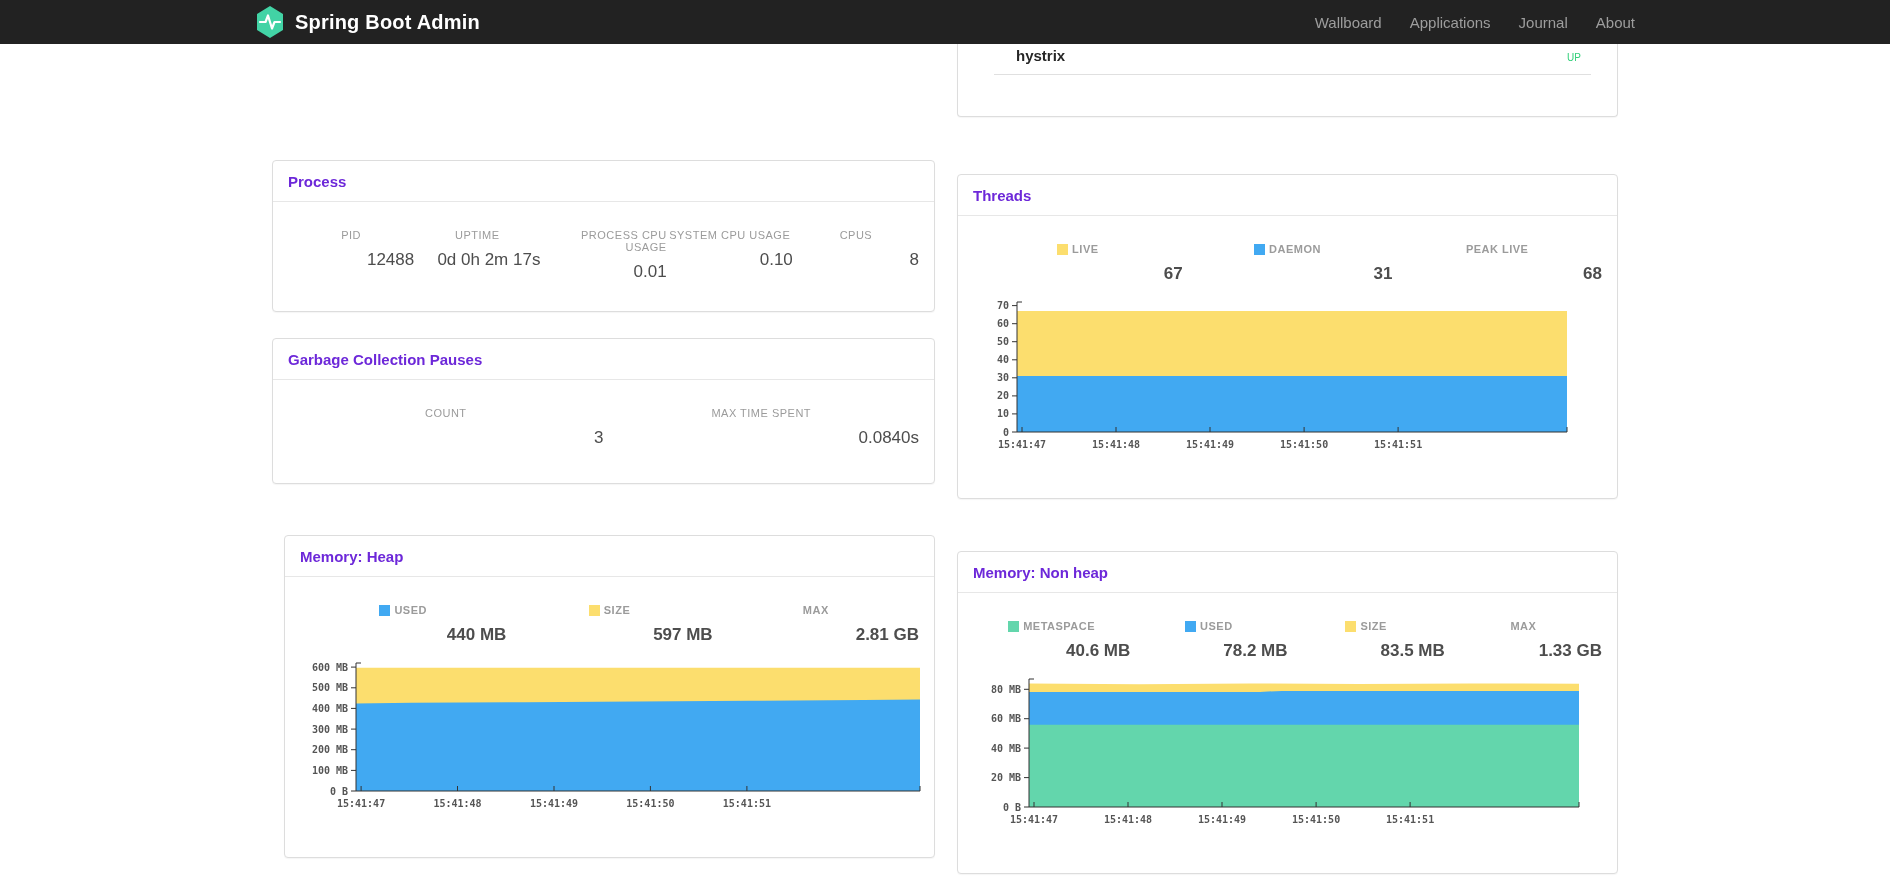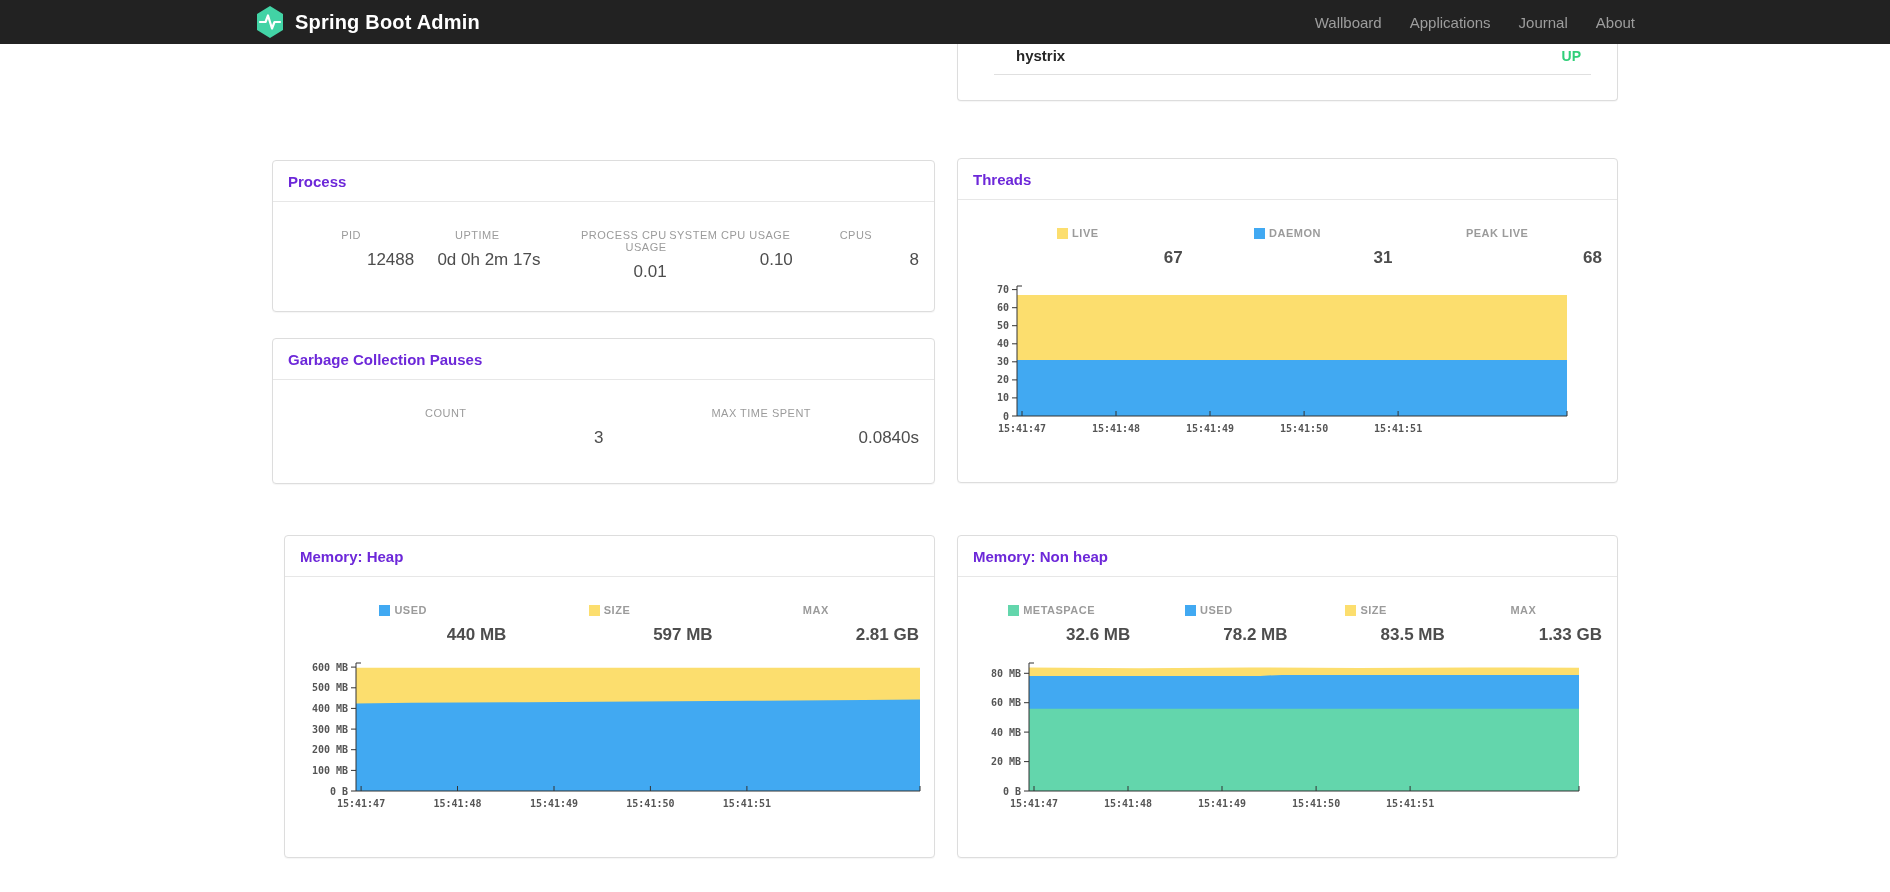--- a/index.html
+++ b/index.html
@@ -51,28 +51,28 @@
   }
   .swatch { width: 11px; height: 11px; display: inline-block; margin-right: 4px; flex: none; }
   .stat-value { font-size: 17px; color: #4d4d4d; margin-top: 9px; }
 
   .chart { margin-top: 10px; margin-bottom: 14px; }
   .panel-bd.has-chart { padding-bottom: 22px; font-weight: bold; }
 
   
   .health-stub {
     border-top: none; border-radius: 0 0 4px 4px;
-    padding-bottom: 25px;
+    padding-bottom: 41px;
   }
   .stub-row {
     display: flex; justify-content: space-between; align-items: baseline;
     padding: 3px 36px 0 58px;
   }
   .stub-name { font-size: 15px; font-weight: bold; color: #262626; }
-  .stub-status { font-size: 14px; font-weight: bold; }
+  .stub-status { font-size: 10px; font-weight: normal; }
   .stub-divider { border-bottom: 1px solid #e0e0e0; margin: 10px 26px 0 36px; }
 
   
   .sp-process  { margin-top: 116px; }
   .sp-gc       { margin-top: 26px; }
   .sp-heap     { margin-top: 51px; margin-left: 12px; }
   .sp-threads  { margin-top: 57px; }
   .sp-nonheap  { margin-top: 52px; }
 
   svg text { font-family: "DejaVu Sans Mono", monospace; font-size: 10px; fill: #555; }
@@ -275,21 +275,21 @@
 
     <section class="panel sp-nonheap">
       <header class="panel-hd">Memory: Non heap</header>
       <div class="panel-bd has-chart">
         <div class="stats">
           <div class="stat">
             <div class="stat-label">
               <span class="swatch" style="background-color: rgb(99, 214, 172);"></span>
               <span>METASPACE</span>
             </div>
-            <div class="stat-value">32.6 MB</div>
+            <div class="stat-value">40.6 MB</div>
           </div>
           <div class="stat">
             <div class="stat-label">
               <span class="swatch" style="background-color: rgb(65, 169, 242);"></span>
               <span>USED</span>
             </div>
             <div class="stat-value">78.2 MB</div>
           </div>
           <div class="stat">
             <div class="stat-label">

